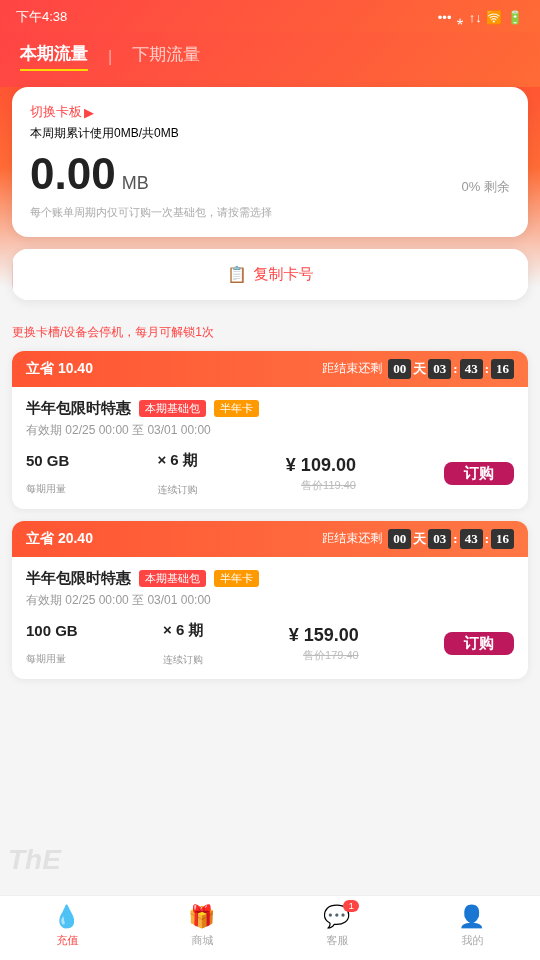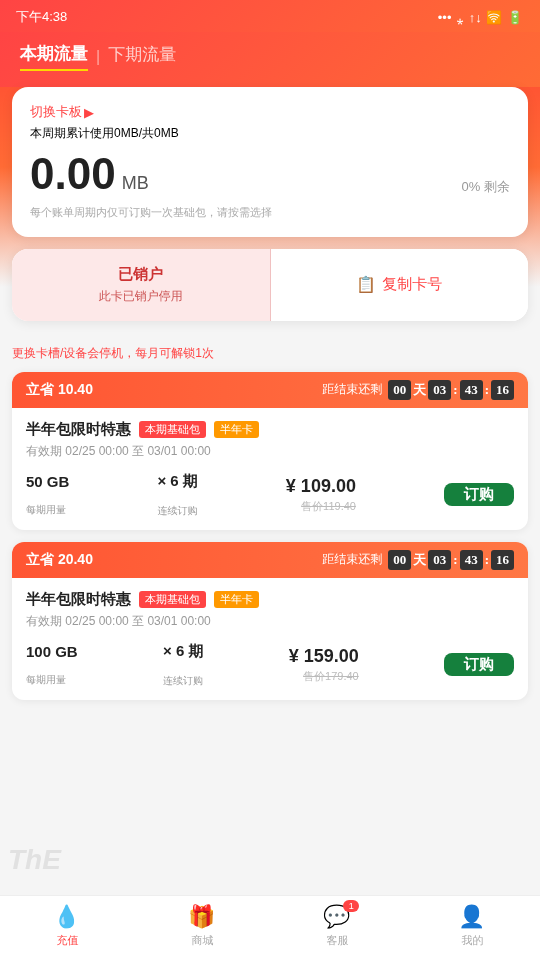--- a/index.html
+++ b/index.html
@@ -28,21 +28,21 @@
       gap: 5px;
       align-items: center;
     }
 
     
     .header-tabs {
       background: linear-gradient(135deg, #ff4444, #ff6b35);
       display: flex;
       align-items: center;
       padding: 10px 20px 16px;
-      gap: 8px;
+      gap: 20px;
     }
     .header-tab {
       color: rgba(255,255,255,0.75);
       font-size: 17px;
       font-weight: 400;
       cursor: pointer;
       padding-bottom: 4px;
     }
     .header-tab.active {
       color: white;
@@ -322,21 +322,21 @@
       font-size: 18px;
       font-weight: 700;
       color: #222;
     }
     .pkg-original-price {
       font-size: 11px;
       color: #bbb;
       text-decoration: line-through;
     }
     .buy-btn {
-      background: #15803d;
+      background: #be185d;
       color: white;
       border: none;
       border-radius: 8px;
       padding: 2px 20px;
       font-size: 15px;
       font-weight: 600;
       cursor: pointer;
       min-width: 70px;
     }
 
@@ -441,24 +441,20 @@
       <div class="remaining-pct">
         <span>0%</span>
         <span> </span>
         <span>剩余</span>
       </div>
     </div>
     <div class="notice-text">每个账单周期内仅可订购一次基础包，请按需选择</div>
   </div>
 
   <div class="cancelled-card">
-    <div class="cancelled-left">
-      <div class="cancelled-title">已销户</div>
-      <div class="cancelled-subtitle">此卡已销户停用</div>
-    </div>
     <div class="cancelled-divider"></div>
     <div class="cancelled-right">
       <span class="copy-icon">📋</span>
       <span class="copy-text">复制卡号</span>
     </div>
   </div>
 
 </div>
 
 <div class="package-section">

